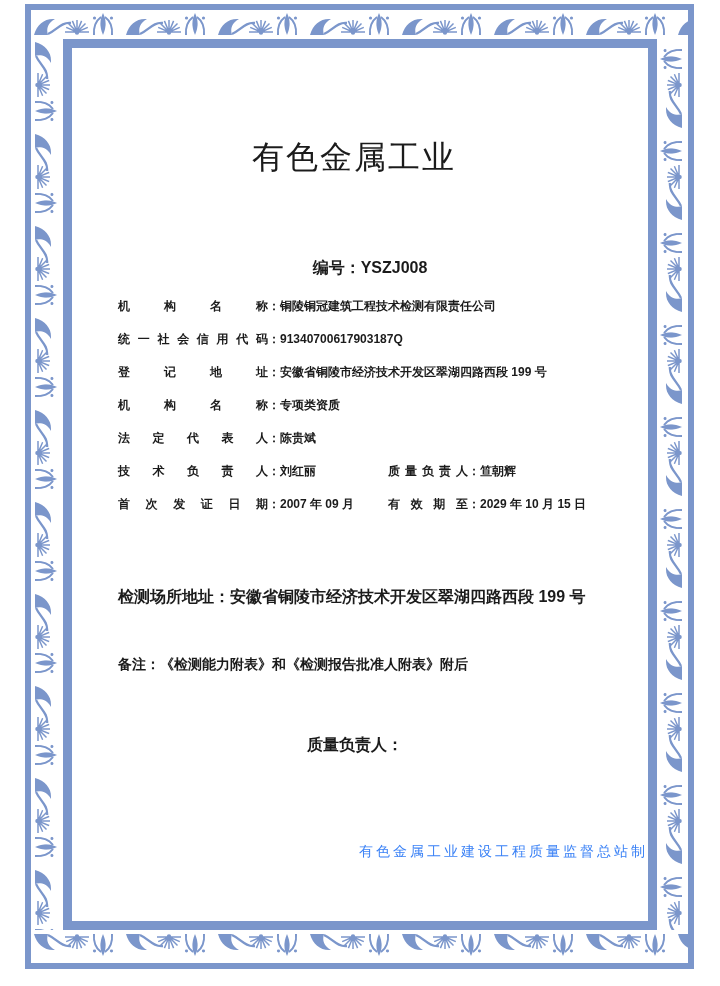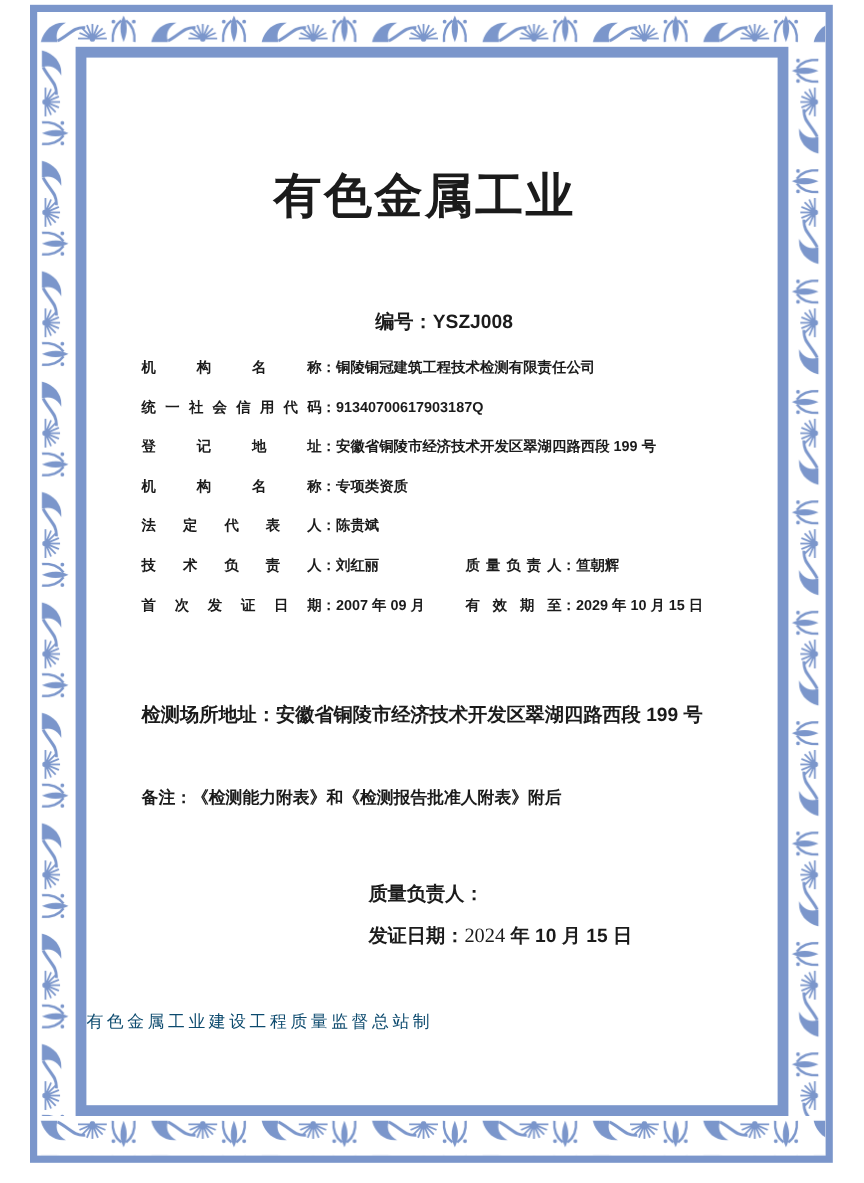--- a/index.html
+++ b/index.html
@@ -14,42 +14,42 @@
   .frame-inner{position:absolute;top:39px;left:63px;right:63px;bottom:56px;
     border:9px solid #7b96cb;pointer-events:none;}
   .orn{position:absolute;pointer-events:none;overflow:hidden;}
   .orn svg{display:block;width:100%;height:100%;}
   .orn-top{top:10px;left:31px;right:32px;height:29px;}
   .orn-bottom{bottom:23px;left:31px;right:32px;height:33px;}
   .orn-left{top:39px;bottom:56px;left:31px;width:32px;}
   .orn-right{top:39px;bottom:56px;right:32px;width:31px;}
   
   .title1{position:absolute;top:136px;left:72px;right:84px;text-align:center;
-    font-size:40px;font-weight:700;letter-spacing:2px;white-space:nowrap;}
+    font-size:32px;font-weight:400;letter-spacing:2px;white-space:nowrap;}
   .title2{position:absolute;top:194px;left:72px;right:72px;text-align:center;
     font-size:32px;font-weight:700;letter-spacing:3px;white-space:nowrap;}
   .serial{position:absolute;top:258px;left:72px;right:84px;text-align:center;
     font-size:16px;font-weight:700;margin-left:32px;}
   .rows{position:absolute;top:290px;left:118px;right:56px;
     font-size:12px;font-weight:700;}
   .row{height:33px;line-height:33px;position:relative;white-space:nowrap;}
   .lbl{display:inline-block;width:150px;text-align:justify;text-align-last:justify;
     vertical-align:top;}
   .pair2{position:absolute;left:270px;top:0;}
   .lbl2{display:inline-block;width:80px;text-align:justify;text-align-last:justify;
     vertical-align:top;}
   .site{position:absolute;top:587px;left:118px;right:60px;font-size:16px;
     font-weight:700;white-space:nowrap;line-height:20px;}
   .note{position:absolute;top:656px;left:118px;right:72px;font-size:14px;
     font-weight:700;white-space:nowrap;}
   .issue-unit{position:absolute;top:735px;left:307px;font-size:16px;font-weight:700;}
   .issue-date{position:absolute;top:770px;left:307px;font-size:16px;font-weight:700;}
   .year{font-family:"Liberation Serif",serif;font-weight:400;font-size:17px;}
-  .footer{position:absolute;top:843px;left:72px;right:72px;text-align:left;
-    font-size:14px;font-weight:400;letter-spacing:3px;color:#0c4a6e;
+  .footer{position:absolute;top:843px;left:72px;right:72px;text-align:right;
+    font-size:14px;font-weight:400;letter-spacing:3px;color:#3b82f6;
     font-family:"DejaVu Serif",serif;}
 </style>
 </head>
 <body>
 
 <div class="page">
 
   <div class="frame-outer"></div>
 
   <div class="orn orn-top">
@@ -160,17 +160,16 @@
 
 
   </div>
 
   <div class="site"><span>检测场所地址</span><span>：</span><span>安徽省铜陵市经济技术开发区翠湖四路西段 199 号</span></div>
 
   <div class="note"><span>备注</span><span>：</span><span>《检测能力附表》和《检测报告批准人附表》附后</span></div>
 
   <div class="issue-unit"><span>质量负责人</span><span>：</span></div>
 
-  <div class="issue-date"><span>发证日期</span><span>：</span><span class="year">2024</span><span> 年 10 月 15 日</span></div>
 
   <div class="footer">有色金属工业建设工程质量监督总站制</div>
 
 </div>
 
 </body></html>

